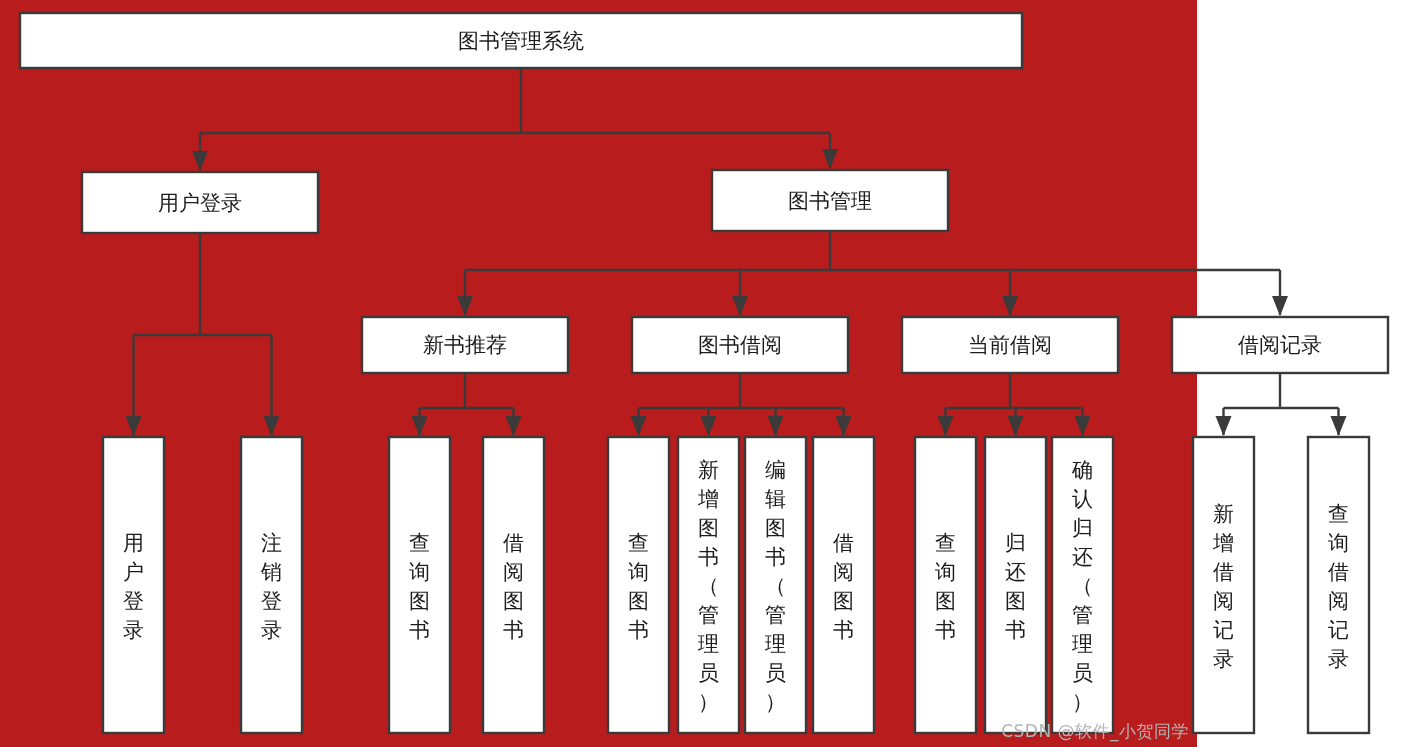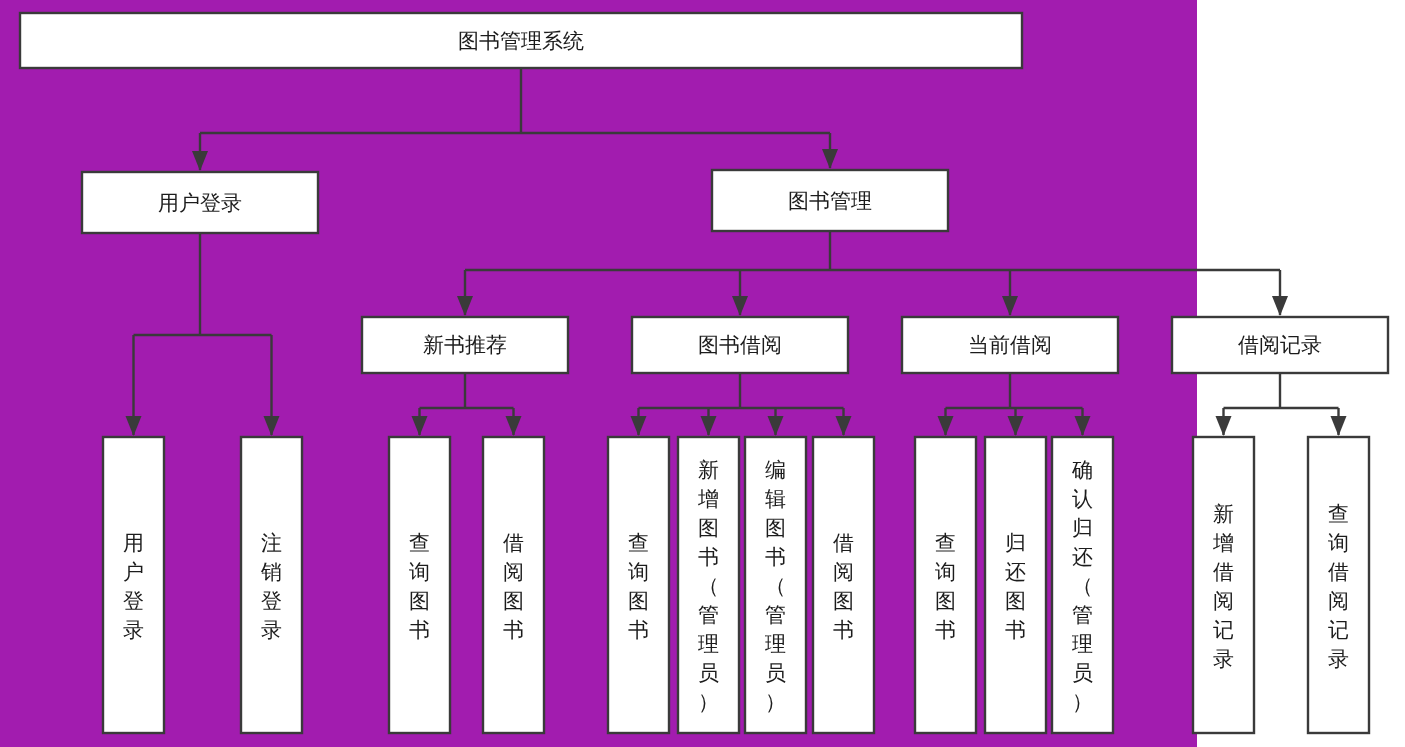--- a/index.html
+++ b/index.html
@@ -11,21 +11,21 @@
   body {
     width: 1405px;
     height: 747px;
     overflow: hidden;
     font-family: "DejaVu Sans", "Liberation Sans", sans-serif;
   }
   #diagram-root {
     position: relative;
     width: 1197px;
     height: 747px;
-    background: #a21caf;
+    background: #b91c1c;
   }
   svg.diagram {
     position: absolute;
     left: 0;
     top: 0;
     width: 1405px;
     height: 747px;
     display: block;
   }
   .node-box {
@@ -203,13 +203,14 @@
         <g>
           <rect x="1193" y="437" width="61" height="296" class="node-box"></rect>
           <text x="1223.5" y="520.62" class="node-label-v"><tspan x="1223.5" dy="0">新</tspan><tspan x="1223.5" dy="29">增</tspan><tspan x="1223.5" dy="29">借</tspan><tspan x="1223.5" dy="29">阅</tspan><tspan x="1223.5" dy="29">记</tspan><tspan x="1223.5" dy="29">录</tspan></text>
         </g>
         <g>
           <rect x="1308" y="437" width="61" height="296" class="node-box"></rect>
           <text x="1338.5" y="520.62" class="node-label-v"><tspan x="1338.5" dy="0">查</tspan><tspan x="1338.5" dy="29">询</tspan><tspan x="1338.5" dy="29">借</tspan><tspan x="1338.5" dy="29">阅</tspan><tspan x="1338.5" dy="29">记</tspan><tspan x="1338.5" dy="29">录</tspan></text>
         </g>
       </g>
   </svg>
+  <div class="watermark">CSDN @软件_小贺同学</div>
 </div>
 
 </body></html>

